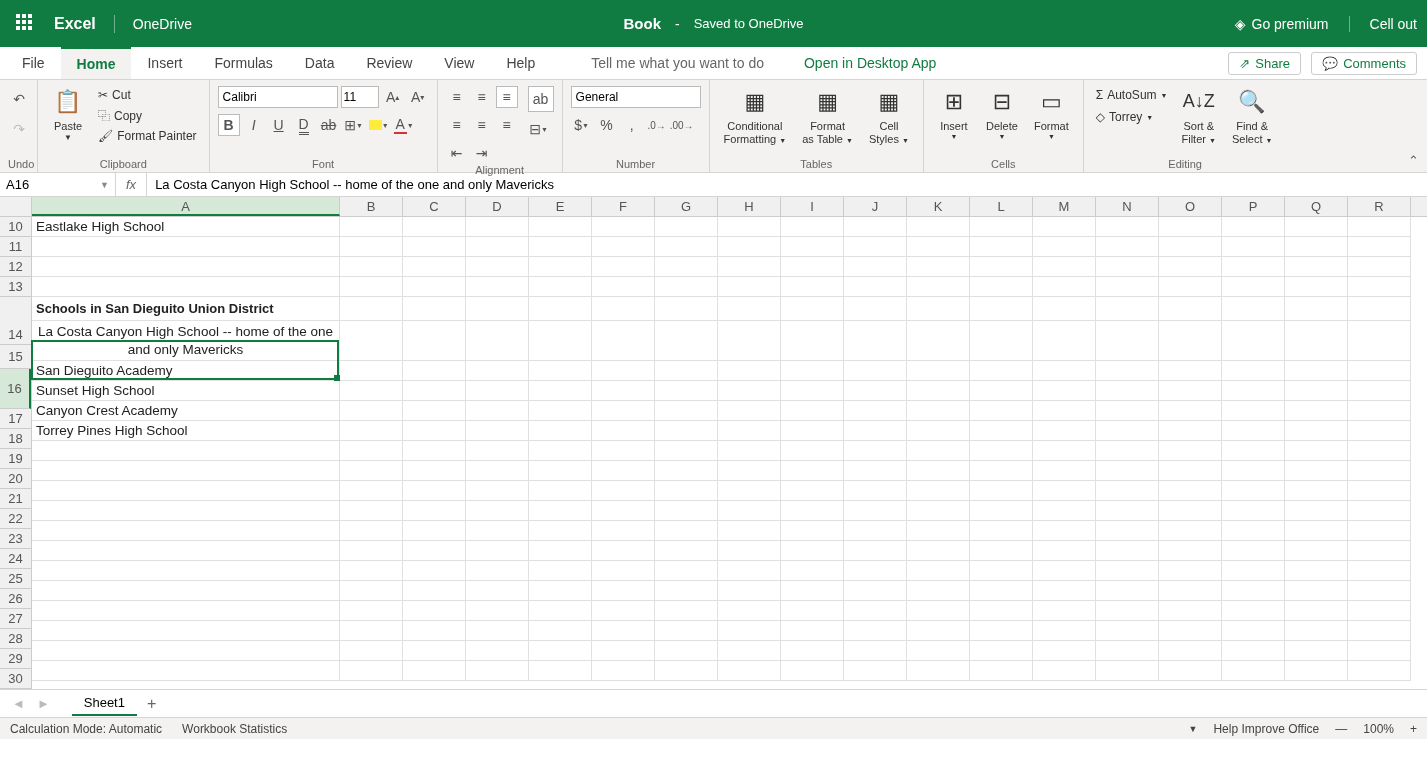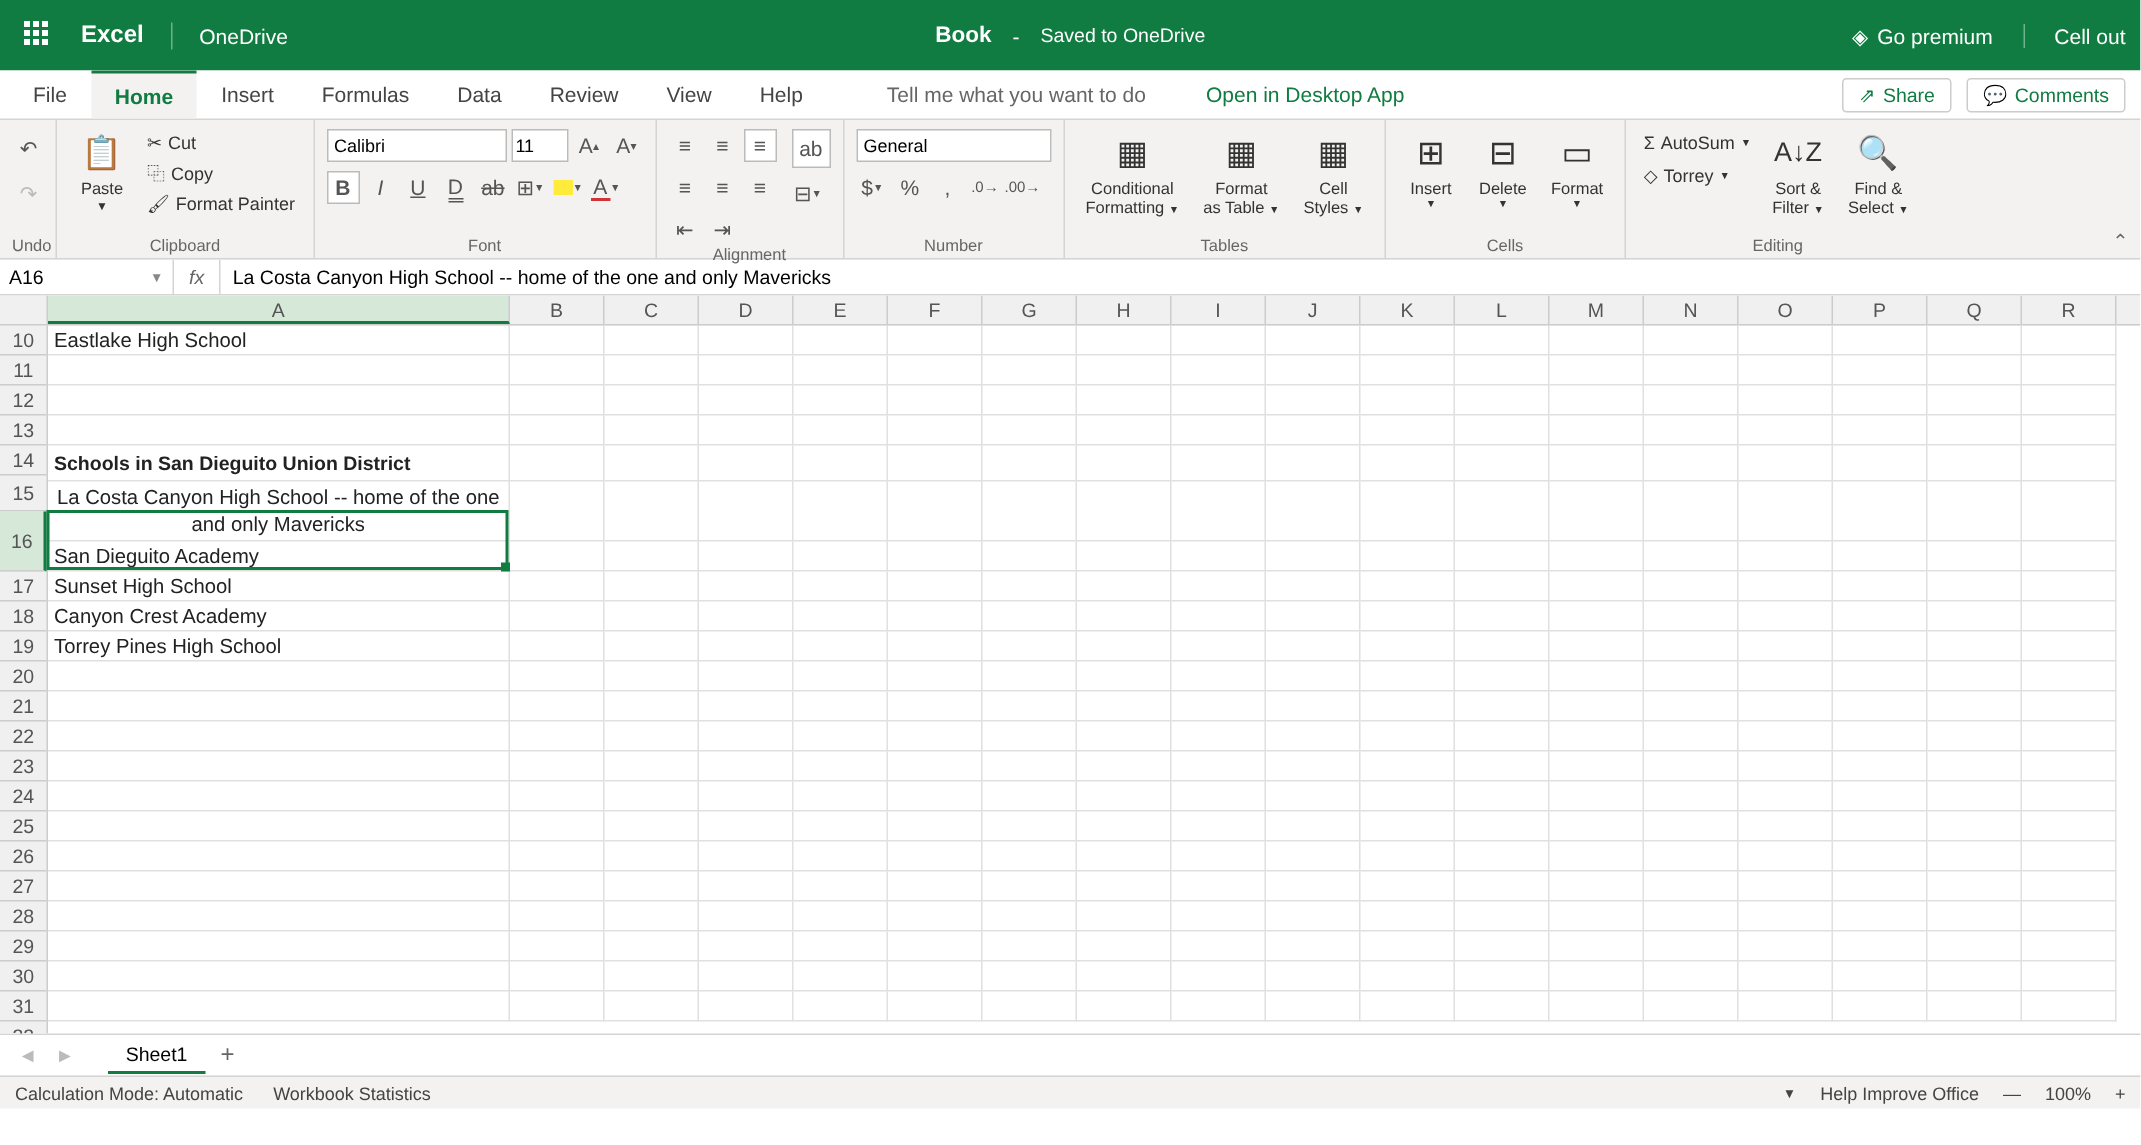--- a/index.html
+++ b/index.html
@@ -339,21 +339,21 @@
       <div class="col-h" style="width: 63px;">O</div>
       <div class="col-h" style="width: 63px;">P</div>
       <div class="col-h" style="width: 63px;">Q</div>
       <div class="col-h" style="width: 63px;">R</div>
     </div>
   <div class="row-headers" id="row-headers">
       <div class="row-h" style="height: 20px; line-height: 20px;">10</div>
       <div class="row-h" style="height: 20px; line-height: 20px;">11</div>
       <div class="row-h" style="height: 20px; line-height: 20px;">12</div>
       <div class="row-h" style="height: 20px; line-height: 20px;">13</div>
-      <div class="row-h" style="height: 20px; line-height: 20px;">14</div>
+      <div class="row-h" style="height: 20px; line-height: 20px; margin-top: 28px;">14</div>
       <div class="row-h" style="height: 24px; line-height: 24px;">15</div>
       <div class="row-h sel" style="height: 40px; line-height: 40px;">16</div>
       <div class="row-h" style="height: 20px; line-height: 20px;">17</div>
       <div class="row-h" style="height: 20px; line-height: 20px;">18</div>
       <div class="row-h" style="height: 20px; line-height: 20px;">19</div>
       <div class="row-h" style="height: 20px; line-height: 20px;">20</div>
       <div class="row-h" style="height: 20px; line-height: 20px;">21</div>
       <div class="row-h" style="height: 20px; line-height: 20px;">22</div>
       <div class="row-h" style="height: 20px; line-height: 20px;">23</div>
       <div class="row-h" style="height: 20px; line-height: 20px;">24</div>

